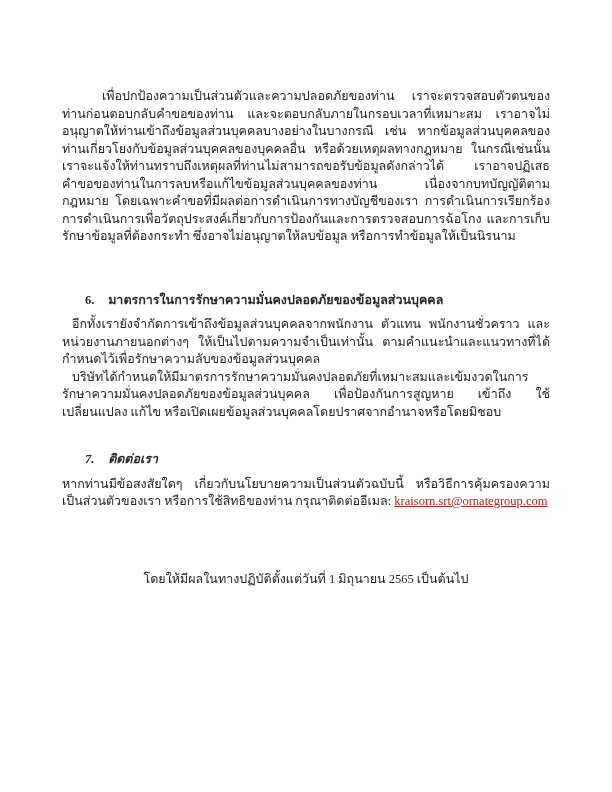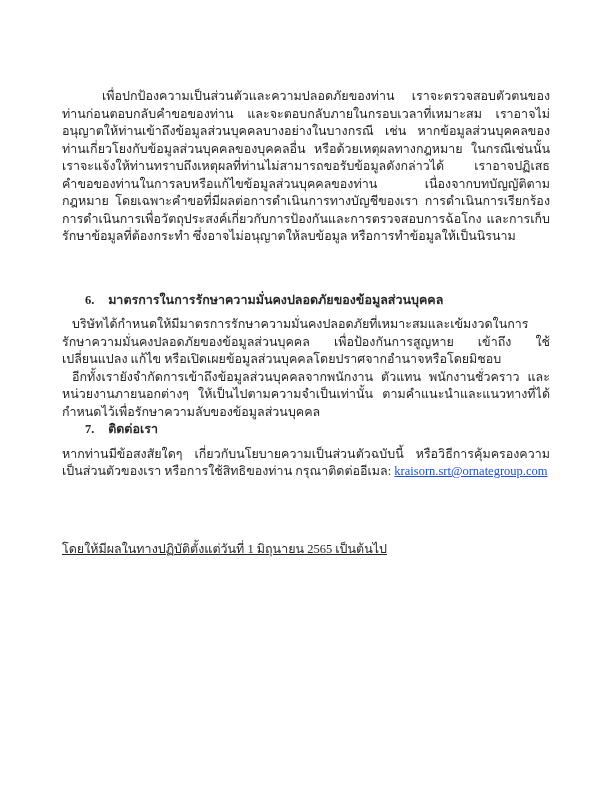--- a/index.html
+++ b/index.html
@@ -36,46 +36,48 @@
     margin: 0 0 7px 23px;
   }
   .section-heading .h-num {
     display: inline-block;
     min-width: 20px;
   }
   .heading-6 {
     margin-top: 46px;
   }
   .heading-7 {
+    margin-top: 30px;
+    font-style: italic;
   }
   .email-link {
-    color: #1d4ed8;
+    color: #b91c1c;
     text-decoration: underline;
     cursor: pointer;
   }
   .effective-note {
     margin: 60px 0 0 0;
-    text-decoration: underline;
+    text-align: center;
   }
 </style>
 </head>
 <body>
 
 <div class="page">
 
   <p class="para intro">เพื่อปกป้องความเป็นส่วนตัวและความปลอดภัยของท่าน เราจะตรวจสอบตัวตนของท่านก่อนตอบกลับคำขอของท่าน และจะตอบกลับภายในกรอบเวลาที่เหมาะสม เราอาจไม่อนุญาตให้ท่านเข้าถึงข้อมูลส่วนบุคคลบางอย่างในบางกรณี เช่น หากข้อมูลส่วนบุคคลของท่านเกี่ยวโยงกับข้อมูลส่วนบุคคลของบุคคลอื่น หรือด้วยเหตุผลทางกฎหมาย ในกรณีเช่นนั้น เราจะแจ้งให้ท่านทราบถึงเหตุผลที่ท่านไม่สามารถขอรับข้อมูลดังกล่าวได้ เราอาจปฏิเสธคำขอของท่านในการลบหรือแก้ไขข้อมูลส่วนบุคคลของท่าน เนื่องจากบทบัญญัติตามกฎหมาย โดยเฉพาะคำขอที่มีผลต่อการดำเนินการทางบัญชีของเรา การดำเนินการเรียกร้อง การดำเนินการเพื่อวัตถุประสงค์เกี่ยวกับการป้องกันและการตรวจสอบการฉ้อโกง และการเก็บรักษาข้อมูลที่ต้องกระทำ ซึ่งอาจไม่อนุญาตให้ลบข้อมูล หรือการทำข้อมูลให้เป็นนิรนาม</p>
 
   <div class="section-heading heading-6">
     <span class="h-num">6.</span>
     <span class="h-title">มาตรการในการรักษาความมั่นคงปลอดภัยของข้อมูลส่วนบุคคล</span>
   </div>
 
+  <p class="para body-indent">อีกทั้งเรายังจำกัดการเข้าถึงข้อมูลส่วนบุคคลจากพนักงาน ตัวแทน พนักงานชั่วคราว และหน่วยงานภายนอกต่างๆ ให้เป็นไปตามความจำเป็นเท่านั้น ตามคำแนะนำและแนวทางที่ได้กำหนดไว้เพื่อรักษาความลับของข้อมูลส่วนบุคคล</p>
+
   <p class="para body-indent">บริษัทได้กำหนดให้มีมาตรการรักษาความมั่นคงปลอดภัยที่เหมาะสมและเข้มงวดในการรักษาความมั่นคงปลอดภัยของข้อมูลส่วนบุคคล เพื่อป้องกันการสูญหาย เข้าถึง ใช้ เปลี่ยนแปลง แก้ไข หรือเปิดเผยข้อมูลส่วนบุคคลโดยปราศจากอำนาจหรือโดยมิชอบ</p>
-
-  <p class="para body-indent">อีกทั้งเรายังจำกัดการเข้าถึงข้อมูลส่วนบุคคลจากพนักงาน ตัวแทน พนักงานชั่วคราว และหน่วยงานภายนอกต่างๆ ให้เป็นไปตามความจำเป็นเท่านั้น ตามคำแนะนำและแนวทางที่ได้กำหนดไว้เพื่อรักษาความลับของข้อมูลส่วนบุคคล</p>
 
 
   <div class="section-heading heading-7">
     <span class="h-num">7.</span>
     <span class="h-title">ติดต่อเรา</span>
   </div>
 
   <p class="para">
     <span>หากท่านมีข้อสงสัยใดๆ เกี่ยวกับนโยบายความเป็นส่วนตัวฉบับนี้ หรือวิธีการคุ้มครองความเป็นส่วนตัวของเรา หรือการใช้สิทธิของท่าน กรุณาติดต่ออีเมล: </span><a class="email-link">kraisorn.srt@ornategroup.com</a>
   </p>

